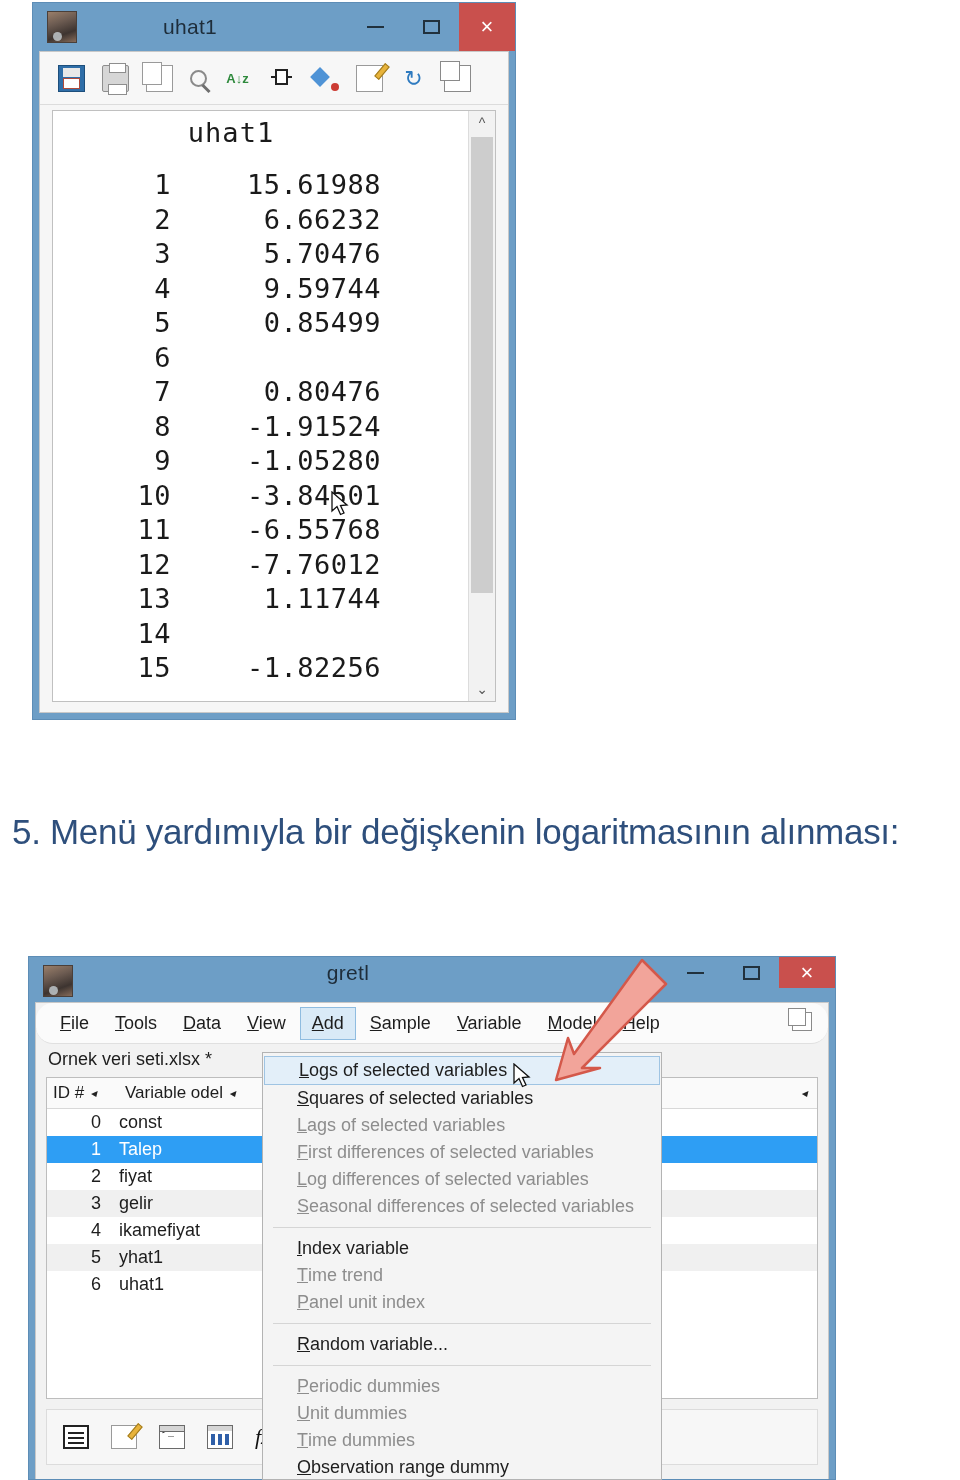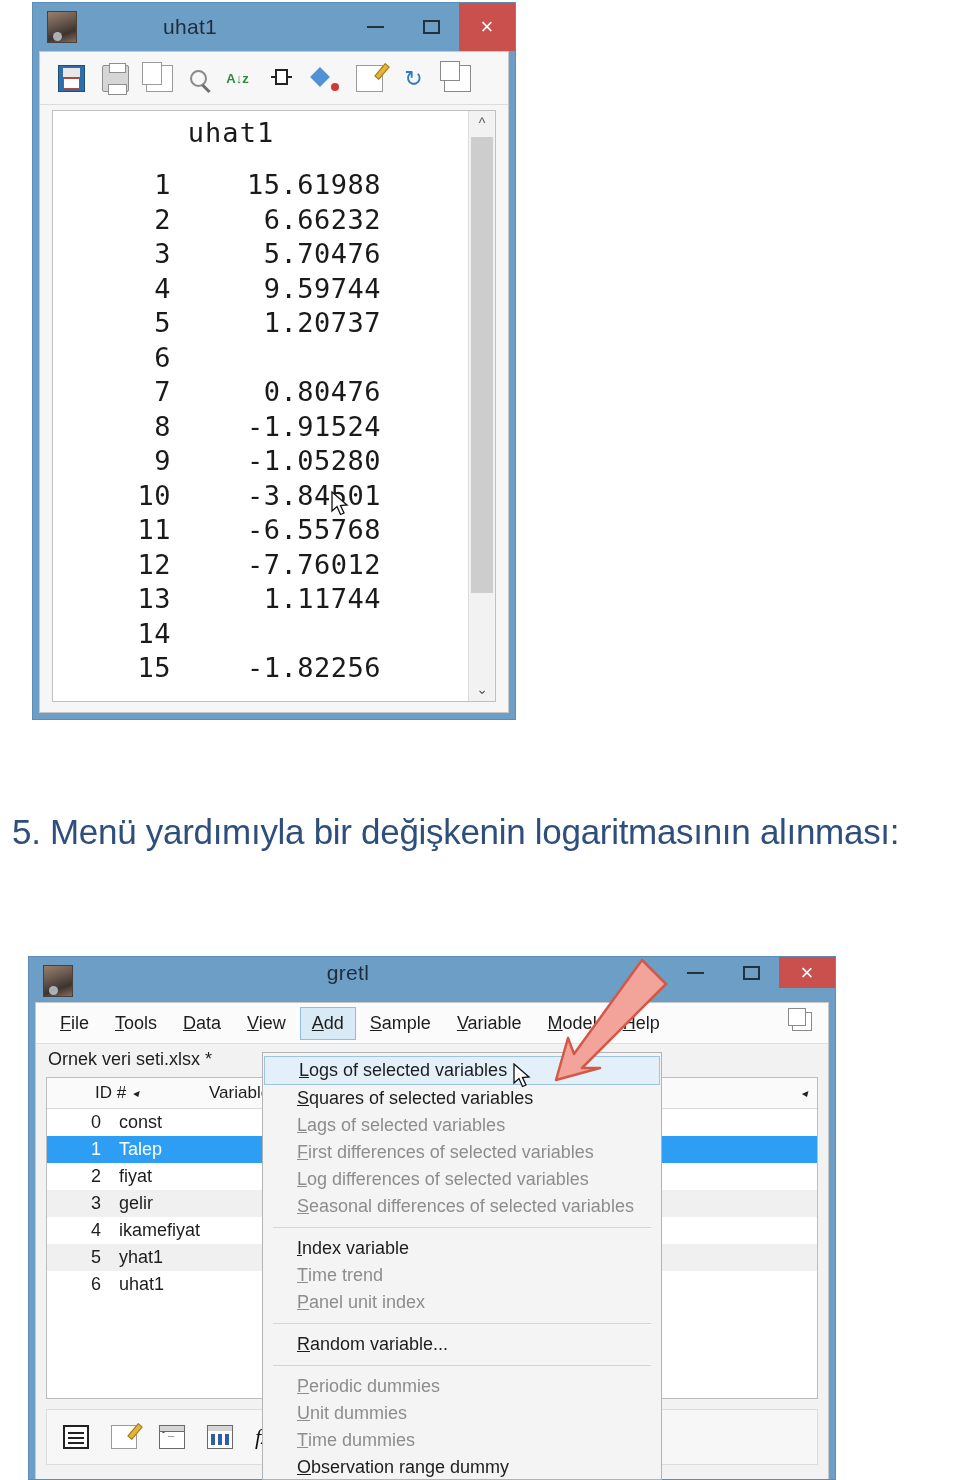--- a/index.html
+++ b/index.html
@@ -76,37 +76,37 @@
   #caption{position:absolute;left:12px;top:812px;width:940px;
            font-size:35px;color:#2e4f7c;letter-spacing:-.3px;white-space:nowrap;}
 
   
   #gretl-win{left:28px;top:956px;width:808px;height:524px;}
   #gretl-win .titlebar{height:31px;}
   #gretl-client{position:absolute;left:6px;right:6px;top:45px;bottom:0;
                 background:#f2f2f2;border:1px solid #c8c8c8;border-bottom:none;box-sizing:border-box;}
 
   #menubar{position:relative;height:40px;background:#fbfbfb;border-bottom:1px solid #e0e0e0;
-           display:flex;align-items:center;padding-left:12px;gap:2px;}
+           display:flex;align-items:center;padding-left:12px;gap:2px;border-radius:17px;}
   .mitem{padding:6px 12px;font-size:18px;color:#1d1d1d;white-space:nowrap;}
   .mitem u{text-decoration:underline;}
   .mitem.active{background:#d9eaf7;border:1px solid #8fbce0;padding:5px 11px;}
   #menubar-winicon{position:absolute;right:16px;top:9px;width:20px;height:19px;
                    background:#fff;border:1px solid #8a8a8a;box-sizing:border-box;}
   #menubar-winicon:before{content:"";position:absolute;left:-5px;top:-5px;width:16px;height:16px;
                           background:#fff;border:1px solid #8a8a8a;}
 
   #filename{height:30px;display:flex;align-items:center;padding-left:12px;
             font-size:18px;color:#1d1d1d;background:#f2f2f2;}
 
   #varpane{position:absolute;left:10px;right:10px;top:74px;bottom:80px;
            background:#fff;border:1px solid #bdbdbd;box-sizing:border-box;overflow:hidden;}
   #varhead{display:flex;align-items:center;height:30px;background:#fafafa;
            border-bottom:1px solid #d8d8d8;font-size:17px;color:#1d1d1d;position:relative;}
-  #varhead .hcell{display:flex;align-items:center;margin-left:42px;}
+  #varhead .hcell{display:flex;align-items:center;}
   #varhead .hc-id{width:72px;padding-left:6px;}
   #varhead .hc-name{width:180px;}
   #varhead .hc-desc{flex:1;}
   .sortmark{font-size:12px;color:#222;margin:0 6px;}
   #varhead .rightmark{position:absolute;right:10px;font-size:12px;color:#222;}
   .vrow{display:flex;align-items:center;height:27px;font-size:18px;color:#1d1d1d;}
   .vrow.alt{background:#f0f0f0;}
   .vrow.sel{background:#2e9ef4;color:#ffffff;}
   .vrow .c-id{width:72px;text-align:right;padding-right:18px;box-sizing:border-box;}
   .vrow .c-name{width:180px;}
@@ -198,21 +198,21 @@
             <div class="drow">
               <span class="idx">3</span>
               <span class="val">5.70476</span>
             </div>
             <div class="drow">
               <span class="idx">4</span>
               <span class="val">9.59744</span>
             </div>
             <div class="drow">
               <span class="idx">5</span>
-              <span class="val">1.20737</span>
+              <span class="val">0.85499</span>
             </div>
             <div class="drow">
               <span class="idx">6</span>
             </div>
             <div class="drow">
               <span class="idx">7</span>
               <span class="val">0.80476</span>
             </div>
             <div class="drow">
               <span class="idx">8</span>

